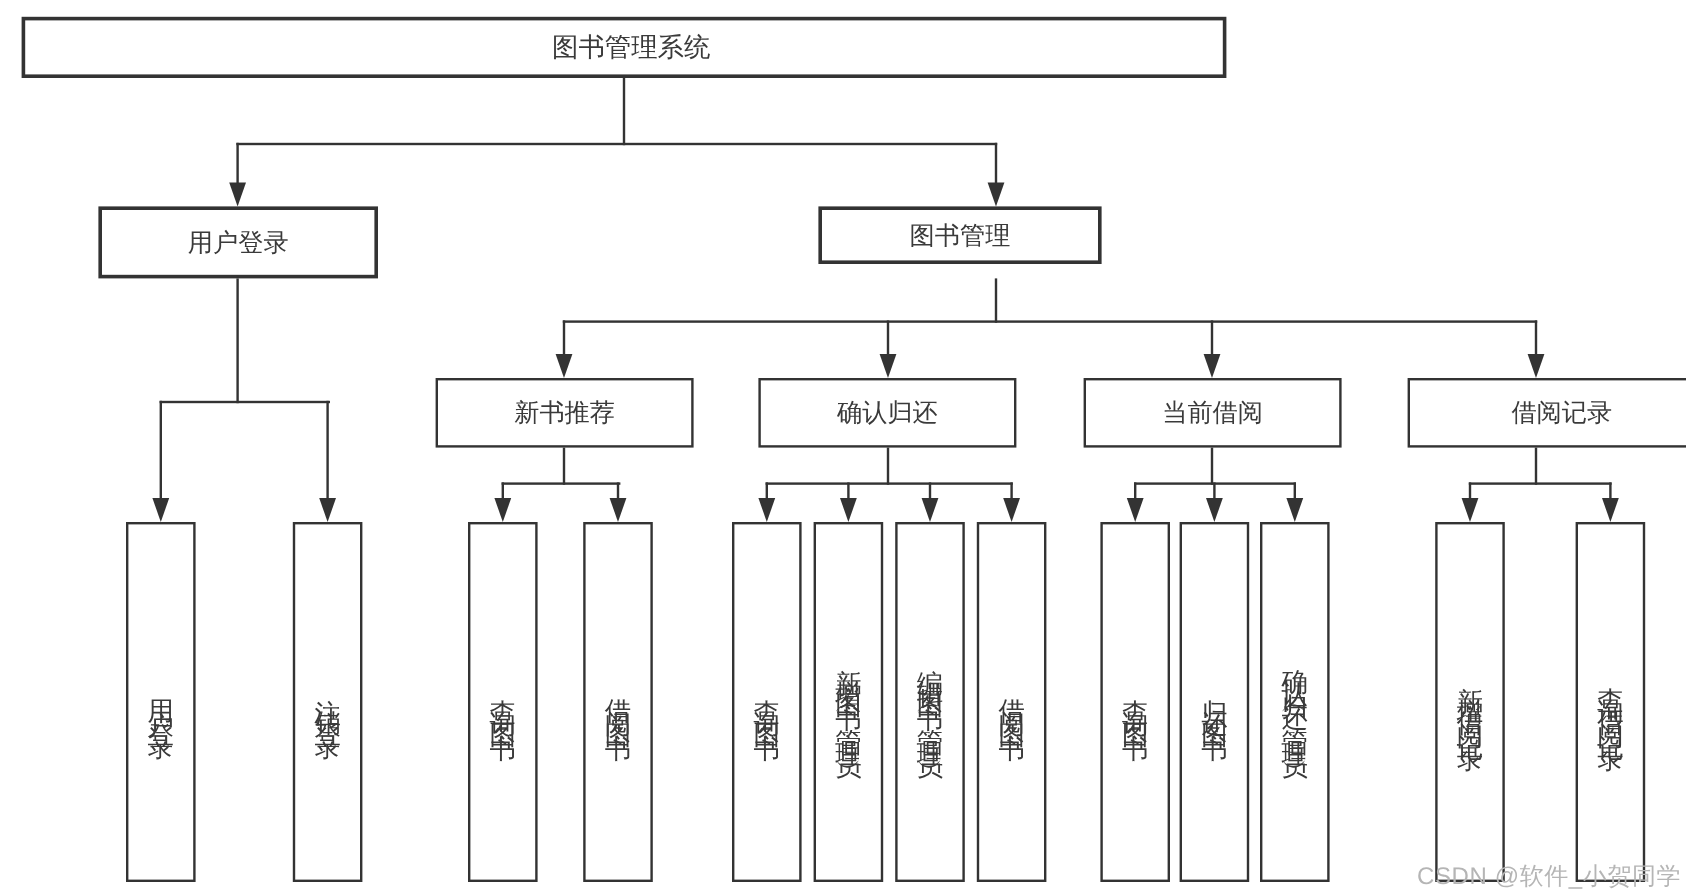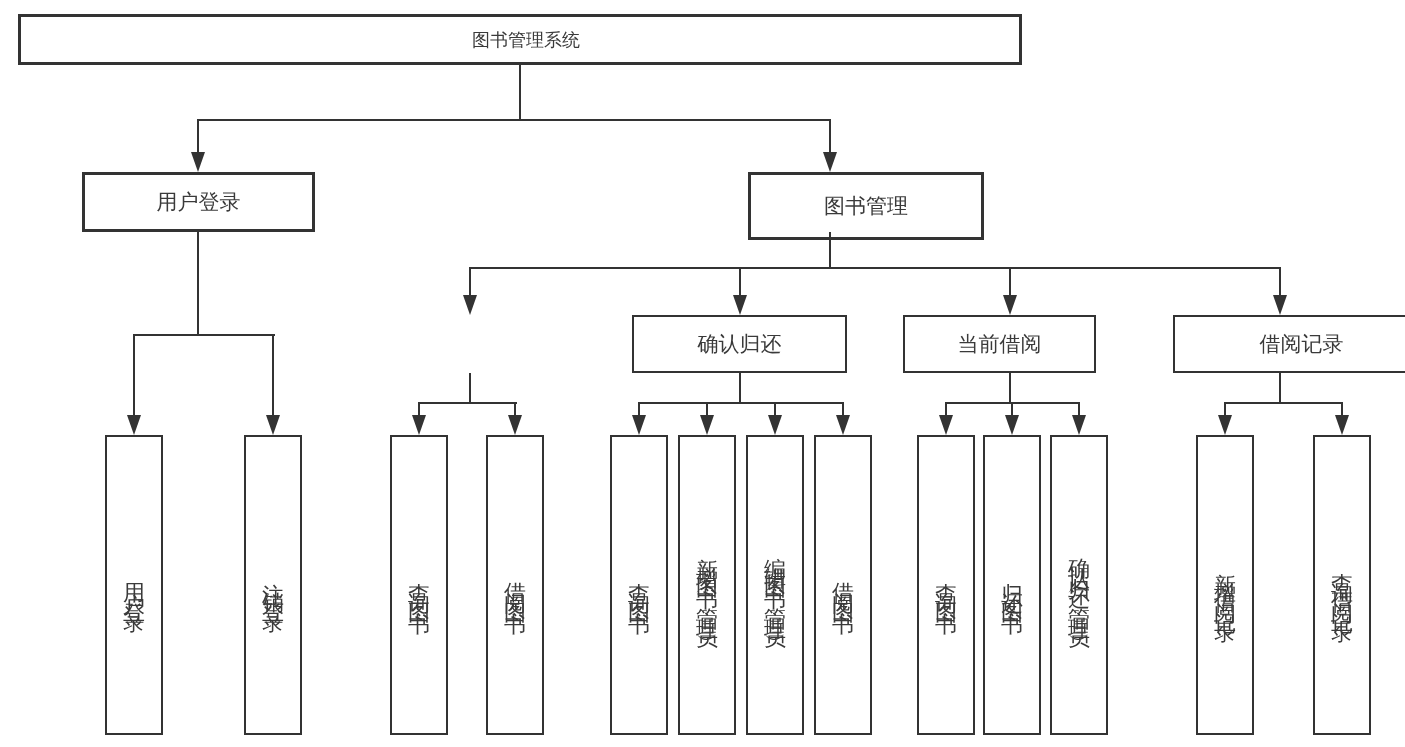--- a/index.html
+++ b/index.html
@@ -21,21 +21,21 @@
   .box {
     position: absolute;
     box-sizing: border-box;
     border: 2px solid var(--line);
     background: #ffffff;
     display: flex;
     align-items: center;
     justify-content: center;
     text-align: center;
   }
-  .root-box { border-width: 3px; font-size: 18px; padding-left: 12px; }
+  .root-box { border-width: 3px; font-size: 22px; padding-left: 12px; }
   .l2-box { border-width: 3px; font-size: 21px; }
   .l3-box { border-width: 2px; font-size: 21px; }
   .leaf-box { border-width: 2px; font-size: 22px; }
   .vtext {
     writing-mode: vertical-rl;
     text-orientation: mixed;
     letter-spacing: 10px;
     line-height: 1;
     white-space: nowrap;
   }
@@ -63,28 +63,31 @@
 
 <div class="canvas">
 
   <div class="box root-box" style="left:18px;top:14px;width:1004px;height:51px">
     <span>图书管理系统</span>
   </div>
 
   <div class="box l2-box" style="left:82px;top:172px;width:233px;height:60px">
     <span>用户登录</span>
   </div>
-  <div class="box l2-box" style="left:748px;top:172px;width:236px;height:68px">
+  <div class="box l2-box" style="left:682px;top:172px;width:236px;height:48px">
     <span>图书管理</span>
   </div>
 
+  <div class="box l3-box" style="left:363px;top:315px;width:215px;height:58px">
+    <span>新书推荐</span>
+  </div>
   <div class="box l3-box" style="left:632px;top:315px;width:215px;height:58px">
     <span>确认归还</span>
   </div>
-  <div class="box l3-box" style="left:903px;top:315px;width:193px;height:58px">
+  <div class="box l3-box" style="left:903px;top:315px;width:215px;height:58px">
     <span>当前借阅</span>
   </div>
   <div class="box l3-box" style="left:1173px;top:315px;width:257px;height:58px">
     <span>借阅记录</span>
   </div>
 
   <div class="box leaf-box" style="left:105px;top:435px;width:58px;height:300px">
     <span class="vtext">用户登录</span>
   </div>
   <div class="box leaf-box" style="left:244px;top:435px;width:58px;height:300px">
@@ -180,14 +183,15 @@
   <div class="vl" style="left:1078px;top:402px;height:15px"></div>
   <div class="arrow" style="left:1072px;top:415px"></div>
 
   <div class="vl" style="left:1279px;top:373px;height:31px"></div>
   <div class="hl" style="left:1224px;top:402px;width:119px"></div>
   <div class="vl" style="left:1224px;top:402px;height:15px"></div>
   <div class="arrow" style="left:1218px;top:415px"></div>
   <div class="vl" style="left:1341px;top:402px;height:15px"></div>
   <div class="arrow" style="left:1335px;top:415px"></div>
 
+  <div class="watermark">CSDN @软件_小贺同学</div>
 
 </div>
 
 </body></html>

